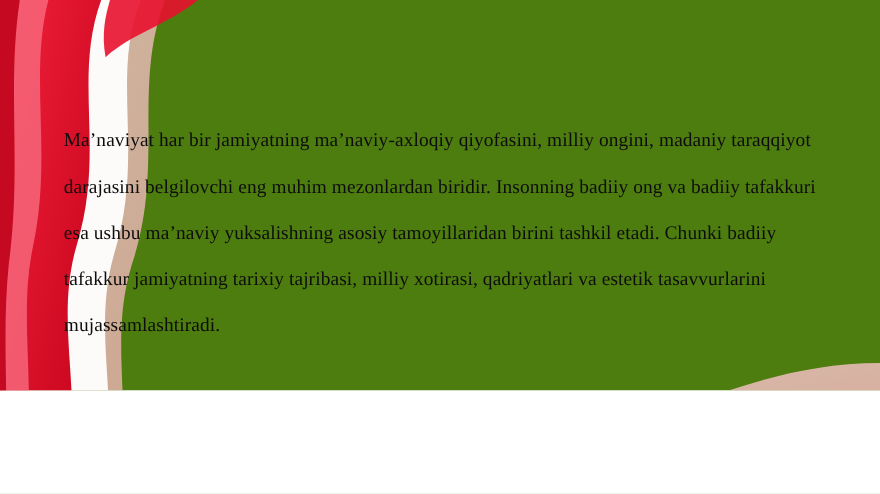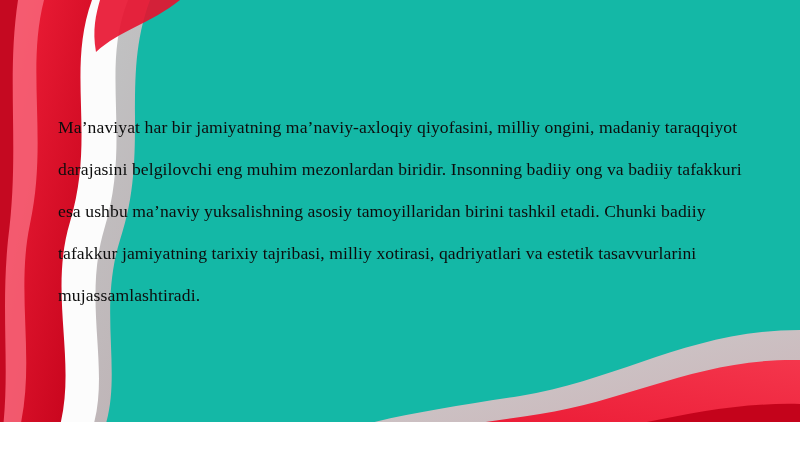--- a/index.html
+++ b/index.html
@@ -6,23 +6,23 @@
     margin: 0;
     padding: 0;
     background: #ffffff;
   }
   body {
     font-family: "Liberation Serif", serif;
   }
   .slide {
     position: relative;
     width: 800px;
-    height: 422px;
+    height: 355px;
     overflow: hidden;
-    background: #14b8a6;
+    background: #4d7c0f;
   }
   .bg-svg {
     position: absolute;
     inset: 0;
     width: 800px;
     height: 449px;
     display: block;
   }
   .content {
     position: absolute;

